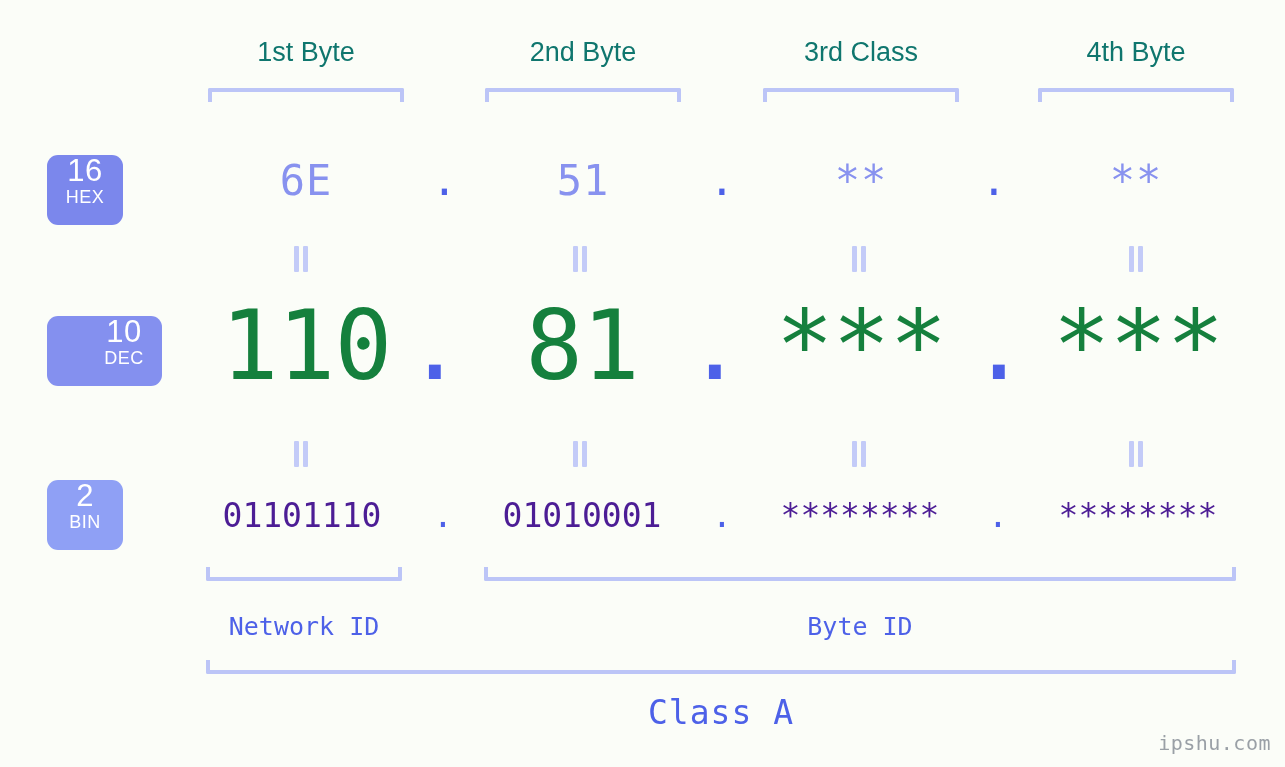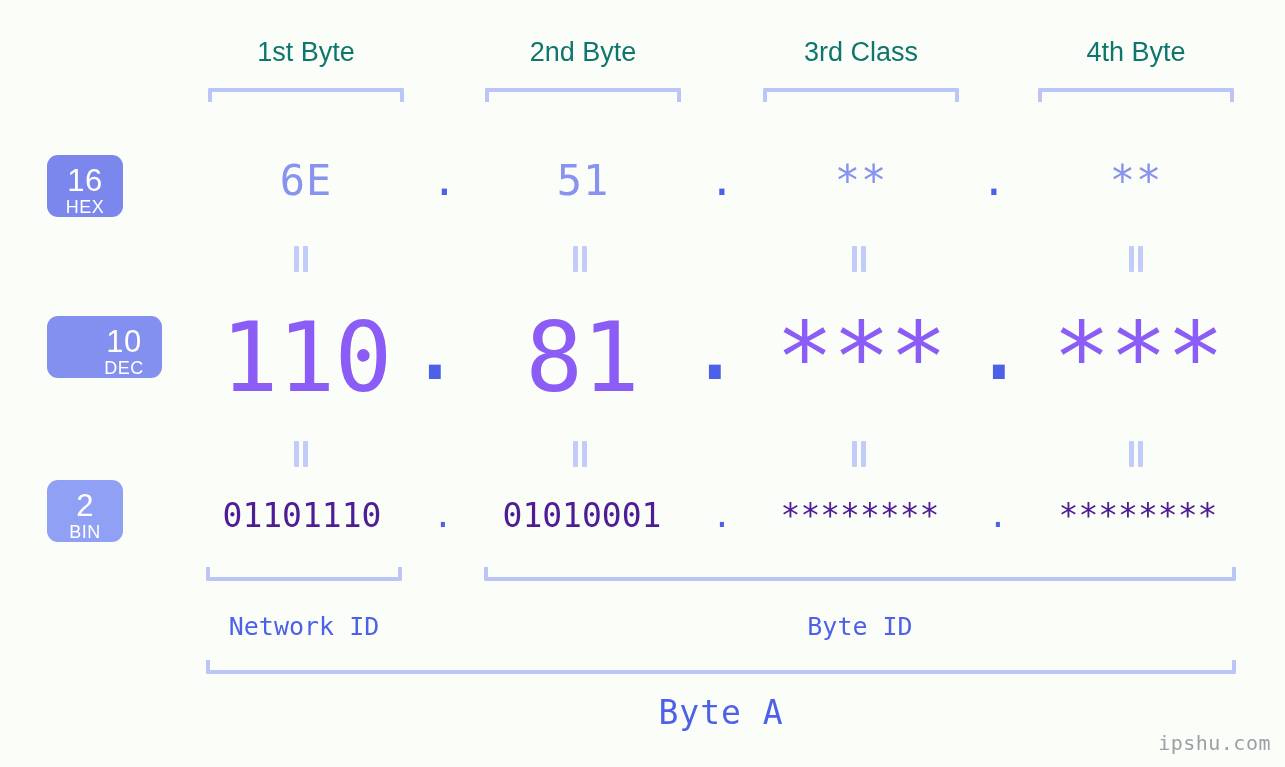--- a/index.html
+++ b/index.html
@@ -55,28 +55,28 @@
     height: 14px;
     box-sizing: border-box;
     border-radius: 0 0 2px 2px;
   }
 
   
   .badge {
     position: absolute;
     left: 47px;
     width: 76px;
-    height: 62px;
+    height: 70px;
     border-radius: 11px;
     background: #7b87ec;
     color: #ffffff;
     display: flex;
     flex-direction: column;
     align-items: center;
-    justify-content: flex-end;
+    justify-content: flex-start;
     font-family: "Liberation Sans", sans-serif;
   }
   .badge .num {
     font-size: 31px;
     line-height: 32px;
     font-weight: 400;
     letter-spacing: 0.5px;
   }
   .badge .abbr {
     font-size: 18px;
@@ -111,25 +111,25 @@
     height: 52px;
     line-height: 52px;
     font-size: 42px;
     color: #4d61e8;
     text-align: center;
     font-family: "DejaVu Sans Mono", monospace;
   }
 
   
   .row-dec .val {
-    top: 308px;
+    top: 296px;
     height: 100px;
     line-height: 100px;
     font-size: 96px;
-    color: #8b5cf6;
+    color: #15803d;
     letter-spacing: -1px;
   }
   .row-dec .dot {
     position: absolute;
     top: 296px;
     height: 100px;
     line-height: 100px;
     font-size: 96px;
     color: #4d61e8;
     text-align: center;
@@ -303,17 +303,17 @@
     <div class="val" style="left:1038px;width:200px;">********</div>
   </div>
 
   <div class="bracket-up" style="left:206px;top:567px;width:196px;"></div>
   <div class="bracket-up" style="left:484px;top:567px;width:752px;"></div>
 
   <div class="id-label" style="left:206px;width:196px;">Network ID</div>
   <div class="id-label" style="left:484px;width:752px;">Byte ID</div>
 
   <div class="bracket-up" style="left:206px;top:660px;width:1030px;"></div>
-  <div class="class-label" style="left:206px;width:1030px;">Byte A</div>
+  <div class="class-label" style="left:206px;width:1030px;">Class A</div>
 
   <div class="watermark">ipshu.com</div>
 
 </div>
 
 </body></html>

